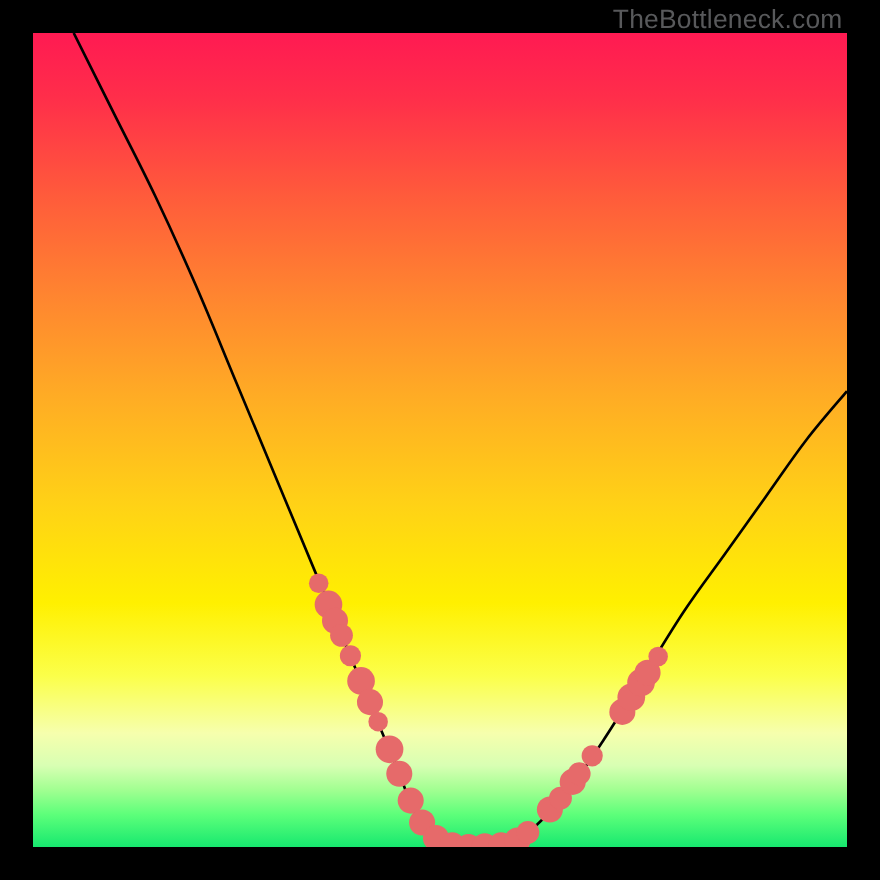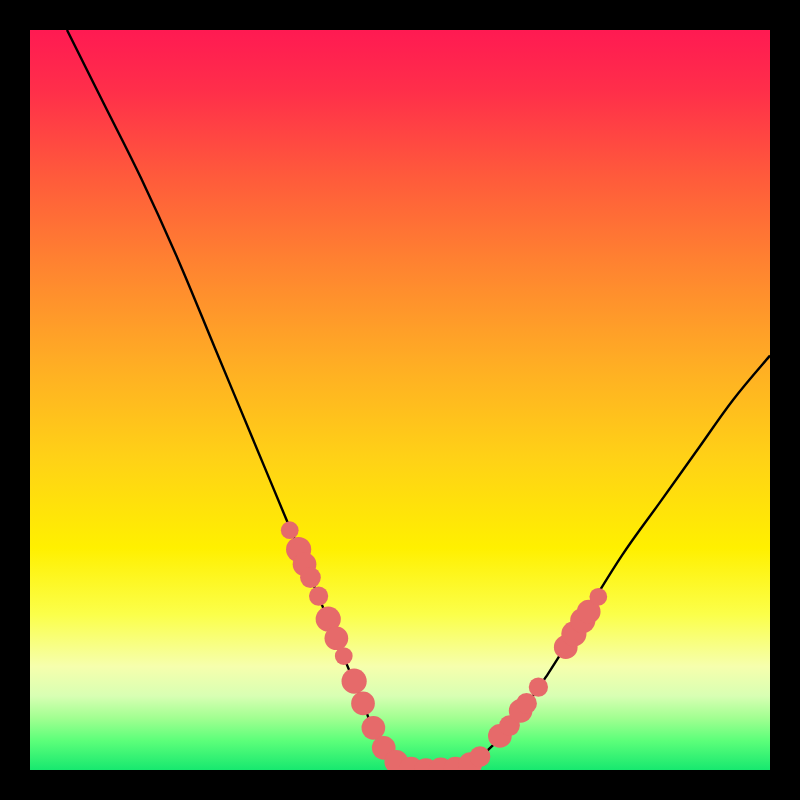--- a/index.html
+++ b/index.html
@@ -90,14 +90,15 @@
           <circle cx="508.38000000000005" cy="657.12" r="9.620000000000001" fill="#e66a6a"></circle>
           <circle cx="535.7600000000001" cy="617.16" r="11.84" fill="#e66a6a"></circle>
           <circle cx="543.9" cy="603.84" r="12.58" fill="#e66a6a"></circle>
           <circle cx="552.78" cy="590.52" r="12.58" fill="#e66a6a"></circle>
           <circle cx="558.7" cy="581.64" r="11.84" fill="#e66a6a"></circle>
           <circle cx="568.32" cy="566.84" r="8.88" fill="#e66a6a"></circle>
         </g>
     </svg>
   </div>
 
+  <div class="watermark">TheBottleneck.com</div>
 
 </div>
 
 </body></html>

